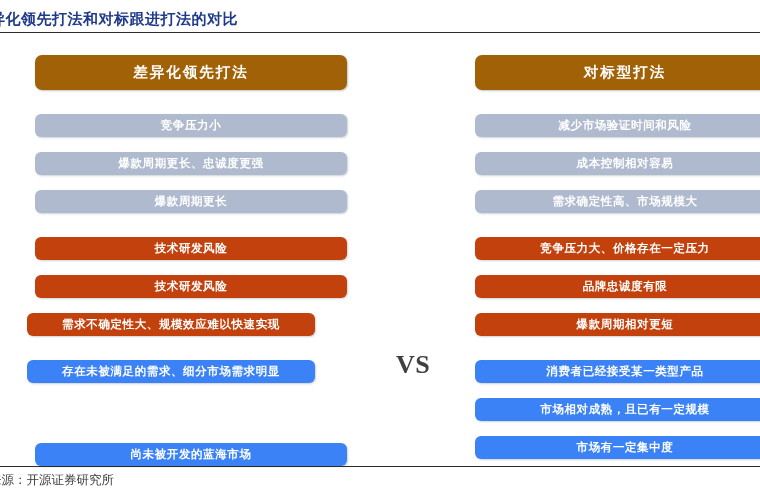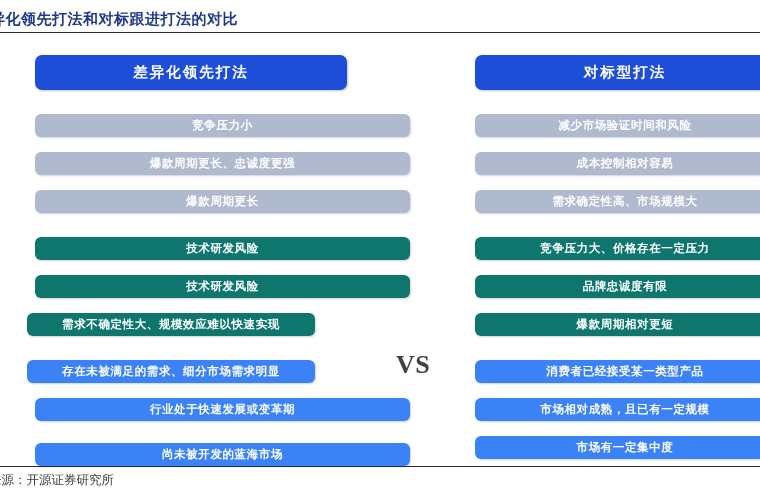--- a/index.html
+++ b/index.html
@@ -58,21 +58,21 @@
     height: 410px;
   }
   #column-left  { left: 27px; }
   #column-right { left: 467px; width: 300px; }
 
   .col-header {
     position: absolute;
     top: 3px;
     height: 35px;
     border-radius: 7px;
-    background: #1d4ed8;
+    background: #a16207;
     color: #ffffff;
     font-size: 14.5px;
     font-weight: bold;
     letter-spacing: 2px;
     display: flex;
     align-items: center;
     justify-content: center;
     box-shadow: 1px 1px 2px rgba(80,90,110,0.35);
   }
   #column-left  .col-header { left: 8px;  width: 312px; }
@@ -86,25 +86,25 @@
     font-size: 11.5px;
     font-weight: bold;
     letter-spacing: 0.6px;
     display: flex;
     align-items: center;
     justify-content: center;
     white-space: nowrap;
     box-shadow: 1px 1px 2px rgba(110,120,140,0.35);
   }
   .tier-1 { background: #afbacf; }
-  .tier-2 { background: #0f766e; }
+  .tier-2 { background: #c2410c; }
   .tier-3 { background: #3b82f6; }
 
   
-  #column-left  .pill        { left: 8px;  width: 375px; }
+  #column-left  .pill        { left: 8px;  width: 312px; }
   #column-left  .pill.wide   { left: 0px;  width: 288px; }
   #column-right .pill        { left: 8px;  width: 300px; }
 
   
   #vs-label {
     position: absolute;
     left: 383px;
     top: 298px;
     width: 60px;
     text-align: center;
@@ -146,21 +146,20 @@
 
   <div class="column" id="column-left">
     <div class="col-header">差异化领先打法</div>
   <div class="pill tier-1" style="top: 62px;">竞争压力小</div>
       <div class="pill tier-1" style="top: 100px;">爆款周期更长、忠诚度更强</div>
       <div class="pill tier-1" style="top: 138px;">爆款周期更长</div>
       <div class="pill tier-2" style="top: 185px;">技术研发风险</div>
       <div class="pill tier-2" style="top: 223px;">技术研发风险</div>
       <div class="pill tier-2 wide" style="top: 261px;">需求不确定性大、规模效应难以快速实现</div>
       <div class="pill tier-3 wide" style="top: 308px;">存在未被满足的需求、细分市场需求明显</div>
-      <div class="pill tier-3" style="top: 346px;">行业处于快速发展或变革期</div>
       <div class="pill tier-3" style="top: 384px; margin-top: 7px;">尚未被开发的蓝海市场</div>
     </div>
 
   <div class="column" id="column-right">
     <div class="col-header">对标型打法</div>
   <div class="pill tier-1" style="top: 62px;">减少市场验证时间和风险</div>
       <div class="pill tier-1" style="top: 100px;">成本控制相对容易</div>
       <div class="pill tier-1" style="top: 138px;">需求确定性高、市场规模大</div>
       <div class="pill tier-2" style="top: 185px;">竞争压力大、价格存在一定压力</div>
       <div class="pill tier-2" style="top: 223px;">品牌忠诚度有限</div>

